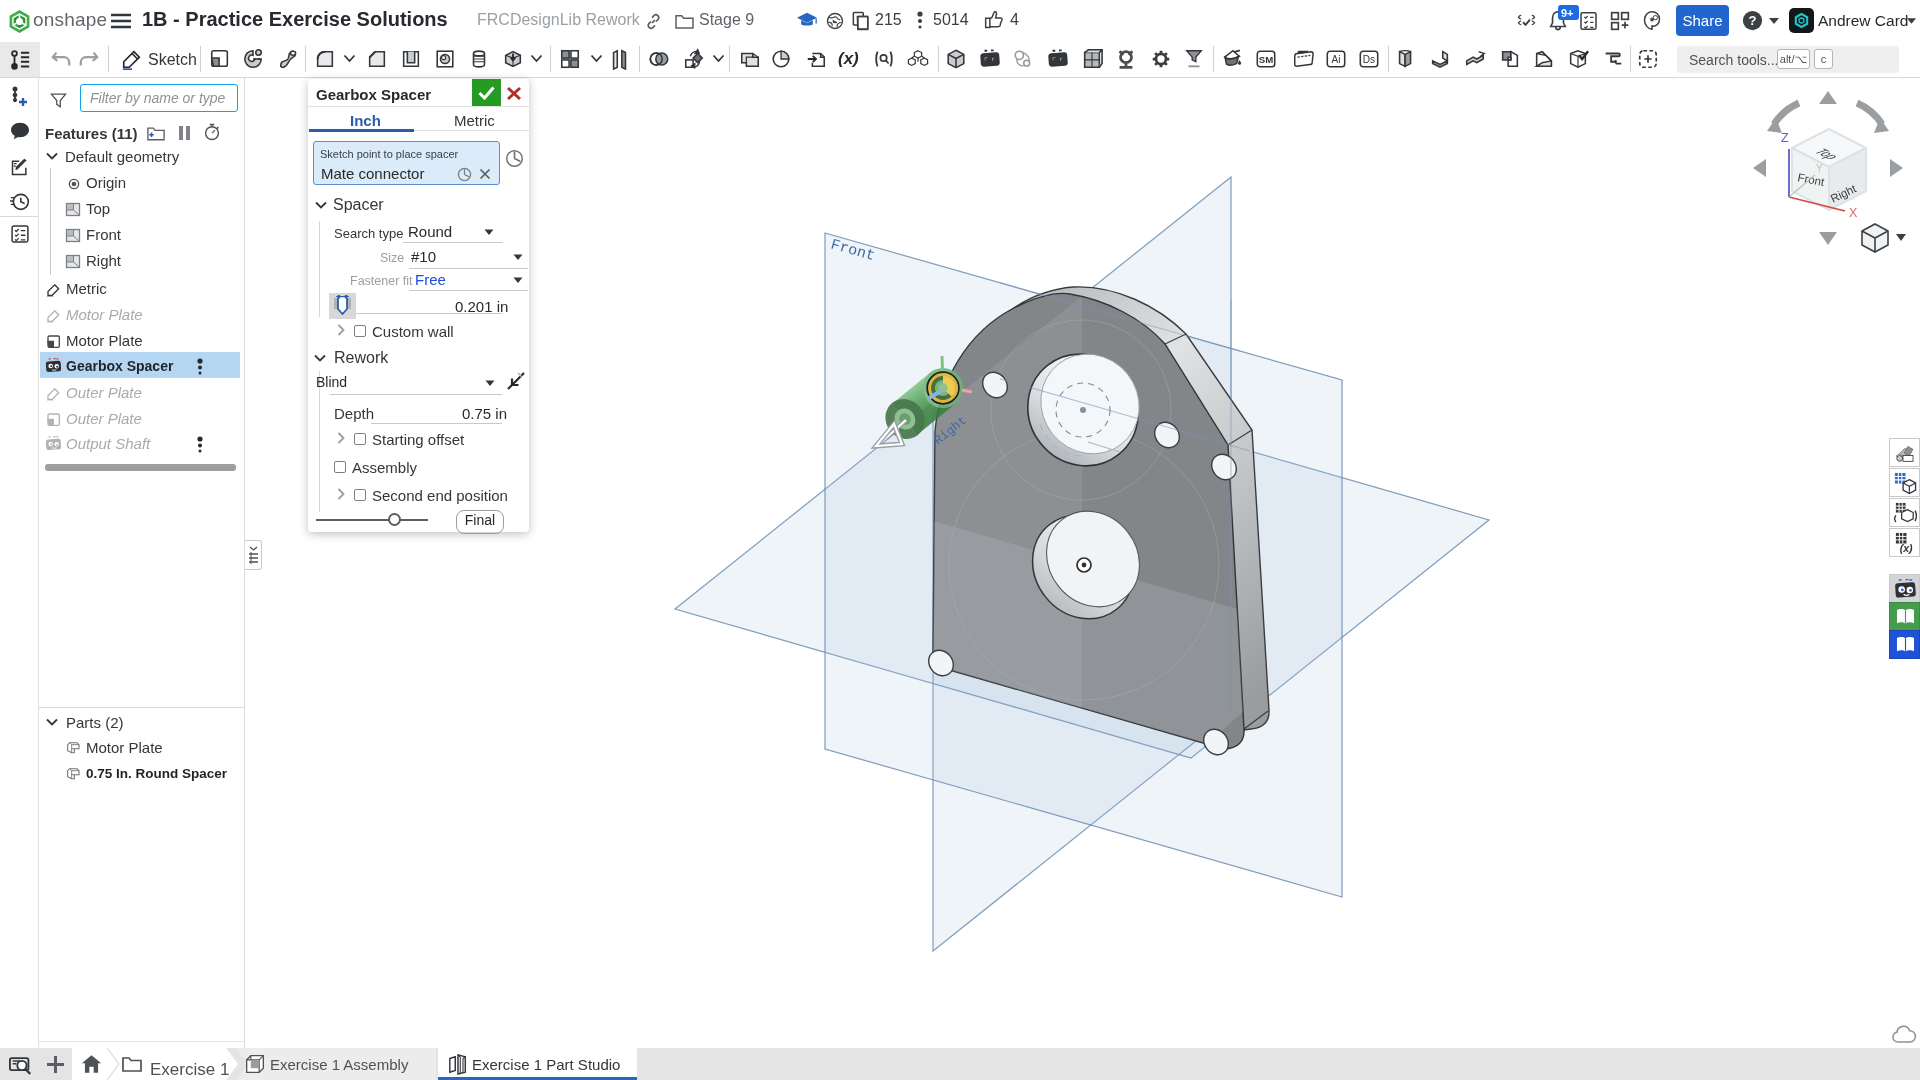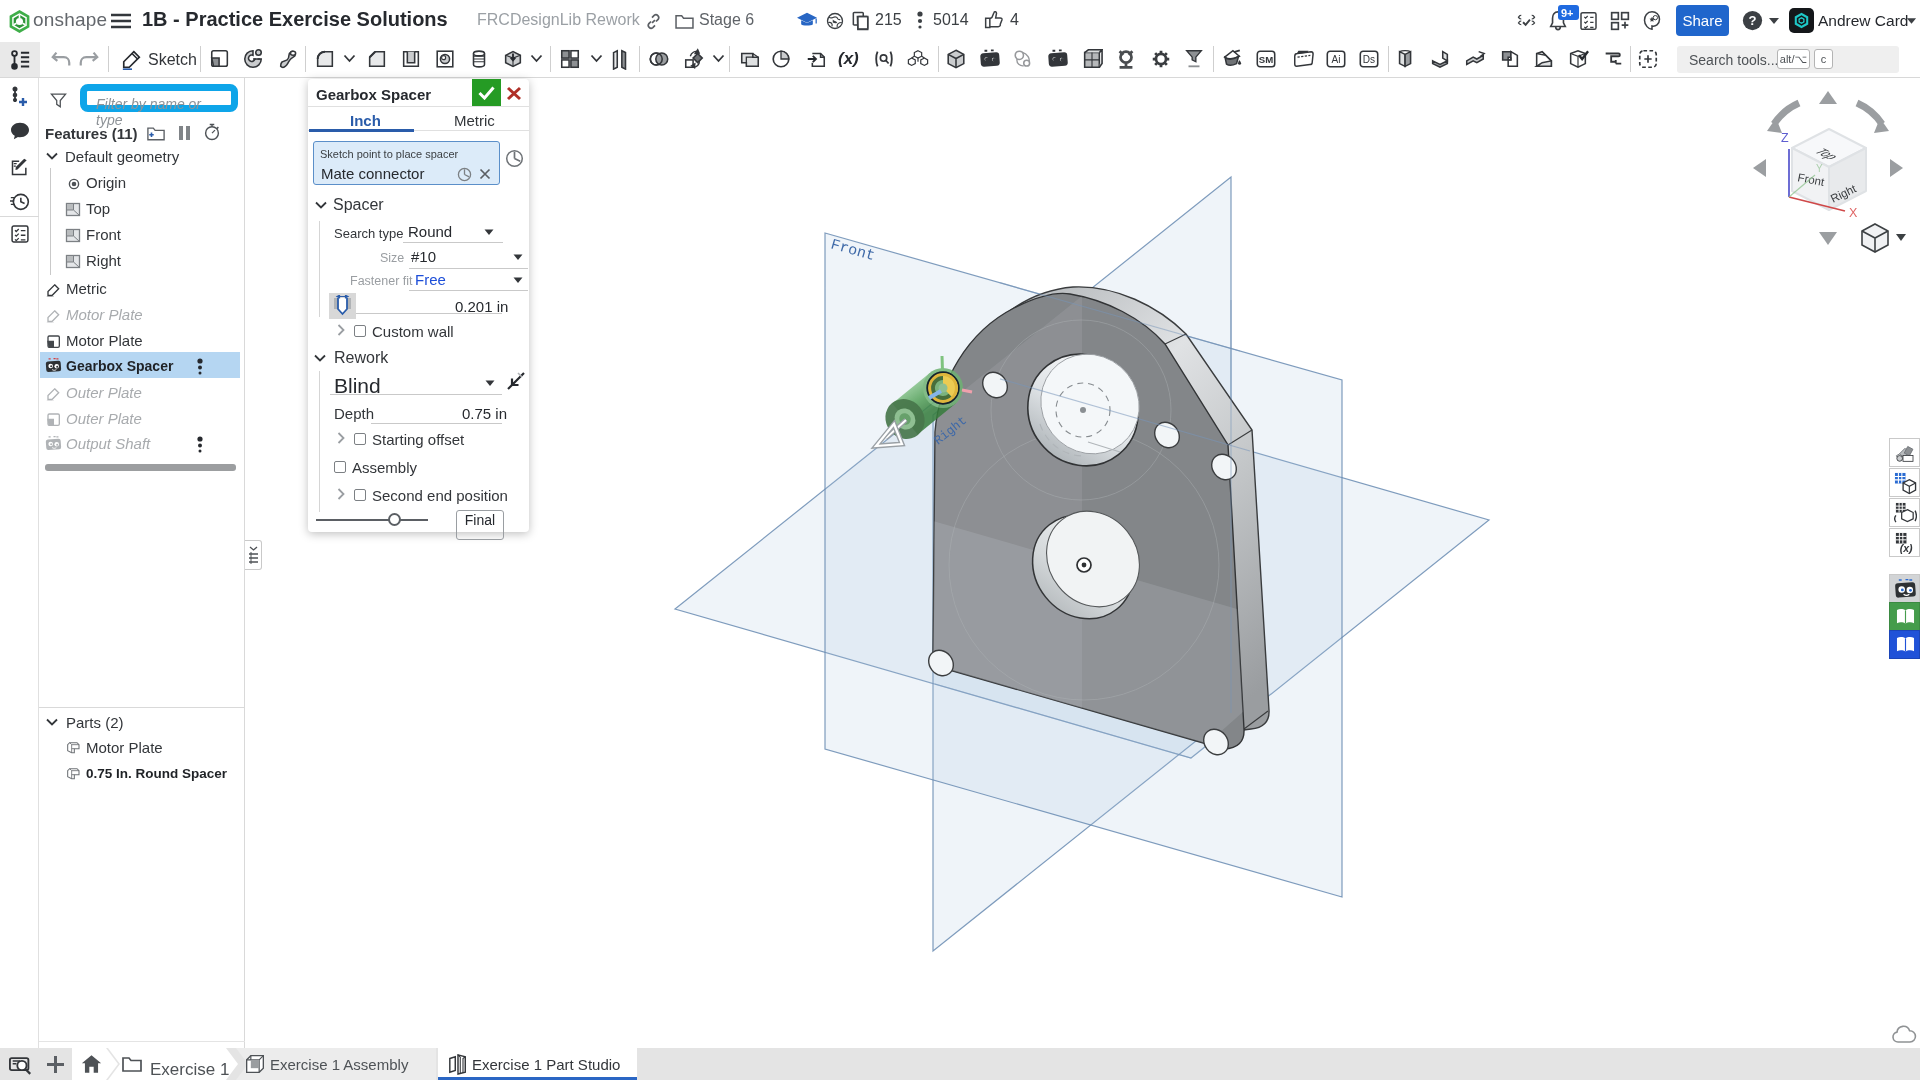--- a/index.html
+++ b/index.html
@@ -142,21 +142,21 @@
     <path d="M0 2 H20 M0 8 H20 M0 14 H20" stroke="#33373c" stroke-width="2.6"></path>
   </svg>
   <span class="abs" style="left:142px;top:8px;font-size:20px;font-weight:bold;color:#26292e">1B - Practice Exercise Solutions</span>
   <span class="abs" style="left:477px;top:11px;font-size:16px;color:#9ba0a5">FRCDesignLib Rework</span>
   <svg class="abs" style="left:645px;top:13px" width="17" height="17" viewBox="0 0 24 24" fill="none" stroke="#5b5f64" stroke-width="2.4">
     <path d="M10 14 L14 10 M8.5 12 l-3 3 a4 4 0 0 0 5.6 5.6 l3-3 M15.5 12 l3-3 a4 4 0 0 0 -5.6-5.6 l-3 3"></path>
   </svg>
   <svg class="abs" style="left:675px;top:13px" width="19" height="16" viewBox="0 0 20 17" fill="none" stroke="#5b5f64" stroke-width="1.6">
     <path d="M1 3 H7 L9 5.5 H19 V16 H1 Z"></path>
   </svg>
-  <span class="abs" style="left:699px;top:11px;font-size:16px;color:#5f6368">Stage 6</span>
+  <span class="abs" style="left:699px;top:11px;font-size:16px;color:#5f6368">Stage 9</span>
   <svg class="abs" style="left:797px;top:12px" width="20" height="18" viewBox="0 0 24 20">
     <path d="M12 0 L24 6 L12 12 L0 6 Z" fill="#2866c4"></path>
     <path d="M5 9 V14 C5 16 19 16 19 14 V9 L12 12.5 Z" fill="#2866c4"></path>
     <path d="M23 7 V13" stroke="#2866c4" stroke-width="1.5"></path>
   </svg>
   <svg class="abs" style="left:826px;top:12px" width="18" height="18" viewBox="0 0 24 24" fill="none" stroke="#3c4044" stroke-width="1.8">
     <circle cx="12" cy="12" r="10"></circle>
     <path d="M4 7 C8 10 10 5 14 7 C16 8 15 11 19 10 M3 14 C7 13 9 16 8 19 M21 14 C17 14 14 16 15 20" stroke-width="1.6"></path>
     <path d="M9 10 C11 12 13 12 15 14 C13 16 11 15 9 14 Z" fill="#3c4044" stroke="none"></path>
   </svg>
@@ -486,21 +486,21 @@
   <svg class="abs" style="left:10px;top:146px" width="20" height="20" viewBox="0 0 24 24" fill="none" stroke="#33363a" stroke-width="1.8">
     <rect x="2.5" y="2.5" width="19" height="19" rx="2"></rect>
     <path d="M6 7.5 l1.5 1.5 L10.5 6 M6 13 l1.5 1.5 L10.5 11.5 M6 18.5 l1.5 1.5 L10.5 17" stroke-width="1.5"></path>
     <path d="M13 8 H18.5 M13 13.5 H18.5 M13 19 H18.5" stroke-width="1.6"></path>
   </svg>
 </div>
 <div id="panel">
   <svg class="abs" style="left:11px;top:14px" width="17" height="17" viewBox="0 0 24 24" fill="none" stroke="#4e5256" stroke-width="1.8">
     <path d="M2 3 H22 L14.5 12 V21 L9.5 17.5 V12 Z"></path>
   </svg>
-  <div class="abs" style="left:41px;top:6px;width:158px;height:28px;border:7px solid #0ea5e9;border-radius:8px">
+  <div class="abs" style="left:41px;top:6px;width:158px;height:28px;border:1px solid #0ea5e9;border-radius:3px">
     <span class="abs" style="left:9px;top:5px;font-size:14px;font-style:italic;color:#8e9398">Filter by name or type</span>
   </div>
   <span class="abs" style="left:6px;top:47px;font-size:15px;font-weight:bold;color:#33363a">Features (11)</span>
   <svg class="abs" style="left:108px;top:47px" width="18" height="16" viewBox="0 0 20 17" fill="none" stroke="#5b5f64" stroke-width="1.5">
     <path d="M1 3 H7 L9 5.5 H19 V16 H1 Z"></path>
     <path d="M5 8 V13 M2.5 10.5 H7.5" stroke="#2a5caa" stroke-width="1.8"></path>
   </svg>
   <svg class="abs" style="left:139px;top:47px" width="13" height="16" viewBox="0 0 13 16">
     <rect x="1" y="1" width="4" height="14" fill="#808488"></rect>
       <rect x="8" y="1" width="4" height="14" fill="#808488"></rect>
@@ -684,21 +684,21 @@
   <svg class="abs" style="left:29px;top:245px" width="8" height="12" viewBox="0 0 8 12" fill="none" stroke="#9a9ea2" stroke-width="1.8">
       <path d="M1.5 1 L6.5 6 L1.5 11"></path>
     </svg>
   <div class="abs" style="left:46px;top:246px;width:12px;height:12px;border:1.4px solid #7c8084;border-radius:2px"></div>
   <span class="abs" style="left:64px;top:244px;font-size:15px;color:#33363a">Custom wall</span>
   <svg class="abs" style="left:6px;top:275px" width="12" height="8" viewBox="0 0 12 8" fill="none" stroke="#33363a" stroke-width="1.8">
       <path d="M1 1.5 L6 6.5 L11 1.5"></path>
     </svg>
   <span class="abs" style="left:26px;top:270px;font-size:16px;color:#33363a">Rework</span>
   <div class="abs" style="left:11px;top:292px;width:1px;height:141px;background:#d5d5d5"></div>
-  <span class="abs" style="left:26px;top:295px;font-size:21px;color:#26292e">Blind</span>
+  <span class="abs" style="left:8px;top:295px;font-size:14px;color:#26292e">Blind</span>
   <svg class="abs" style="left:177px;top:301px" width="10" height="7" viewBox="0 0 10 7">
       <path d="M0.5 0.5 L5 6 L9.5 0.5 Z" fill="#33363a"></path>
     </svg>
   <div class="abs" style="left:22px;top:315px;width:172px;height:1px;background:#c9c9c9"></div>
   <svg class="abs" style="left:198px;top:292px" width="20" height="20" viewBox="0 0 20 20">
     <path d="M18 2 L6 14 M6 14 L6 7.5 M6 14 L12.5 14" stroke="#26292e" stroke-width="2.2" fill="none"></path>
     <path d="M6 14 L2 18" stroke="#26292e" stroke-width="2.2"></path>
     <path d="M12 2 L16 6" stroke="#b0b3b6" stroke-width="1.6"></path>
   </svg>
   <span class="abs" style="left:26px;top:326px;font-size:15px;color:#33363a">Depth</span>
@@ -711,21 +711,21 @@
   <span class="abs" style="left:64px;top:352px;font-size:15px;color:#33363a">Starting offset</span>
   <div class="abs" style="left:26px;top:382px;width:12px;height:12px;border:1.4px solid #7c8084;border-radius:2px"></div>
   <span class="abs" style="left:44px;top:380px;font-size:15px;color:#33363a">Assembly</span>
   <svg class="abs" style="left:29px;top:409px" width="8" height="12" viewBox="0 0 8 12" fill="none" stroke="#9a9ea2" stroke-width="1.8">
       <path d="M1.5 1 L6.5 6 L1.5 11"></path>
     </svg>
   <div class="abs" style="left:46px;top:410px;width:12px;height:12px;border:1.4px solid #7c8084;border-radius:2px"></div>
   <span class="abs" style="left:64px;top:408px;font-size:15px;color:#33363a">Second end position</span>
   <div class="abs" style="left:8px;top:440px;width:112px;height:2px;background:#5b5f64"></div>
   <div class="abs" style="left:80px;top:434px;width:13px;height:13px;border:2px solid #5b5f64;border-radius:50%;background:#fff"></div>
-  <div class="abs" style="left:148px;top:431px;width:48px;height:30px;border:1px solid #9a9ea2;border-radius:3px;font-size:14px;color:#26292e;text-align:center;line-height:19px">Final</div>
+  <div class="abs" style="left:148px;top:431px;width:48px;height:24px;border:1px solid #9a9ea2;border-radius:8px;font-size:14px;color:#26292e;text-align:center;line-height:19px">Final</div>
 </div>
 <div id="righttools">
   <div class="abs" style="left:1889px;top:438px;width:31px;height:29px;background:#fff;border:1px solid #c9c9c9">
     <svg class="abs" style="left:5px;top:4px" width="21" height="20" viewBox="0 0 24 24">
       <g stroke="#6f7377" stroke-width="1">
           <rect x="2" y="13" width="9" height="7" fill="#e8e9ea" transform="rotate(-28 6 16)"></rect>
           <rect x="6" y="9" width="9" height="7" fill="#b9bcbe" transform="rotate(-45 10 12)"></rect>
           <rect x="11" y="7" width="9" height="7" fill="#8d9093" transform="rotate(-62 15 10)"></rect>
         </g>
       <rect x="9" y="15" width="12" height="7" fill="#fff" stroke="#33363a"></rect>

